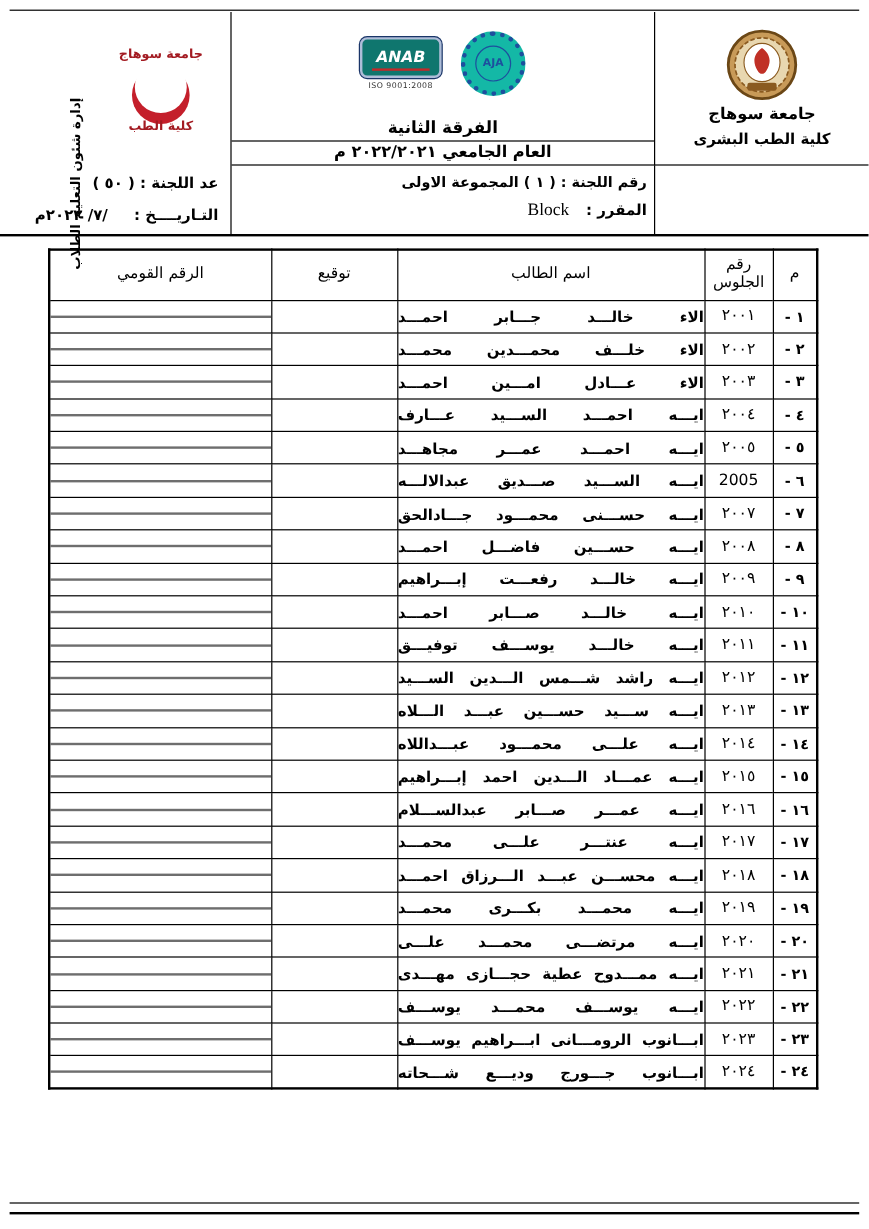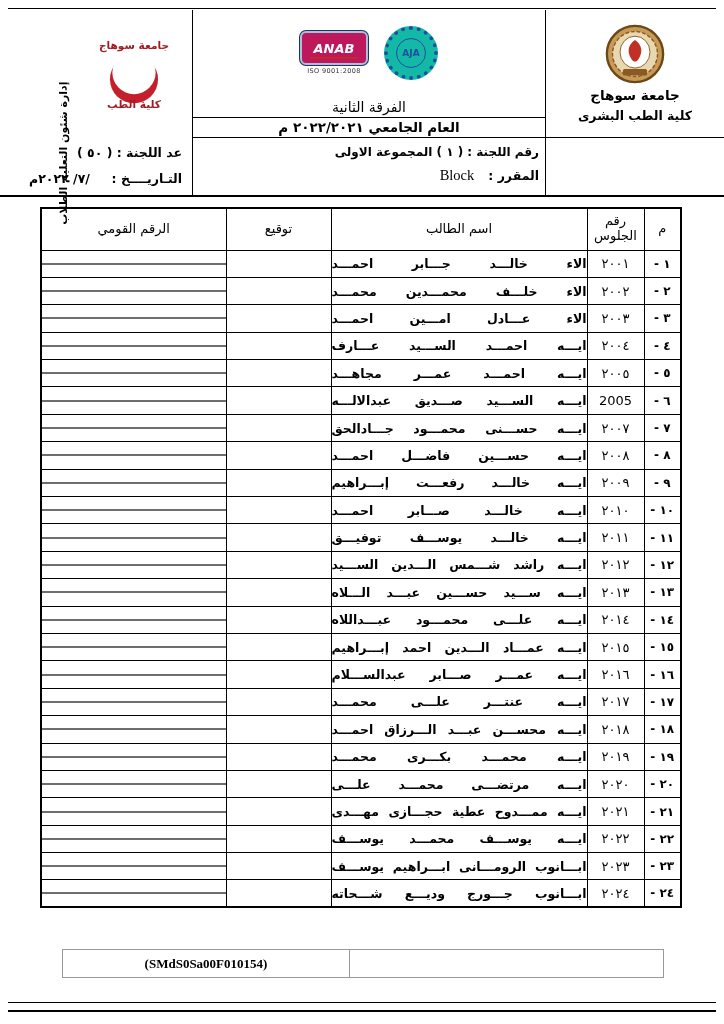--- a/index.html
+++ b/index.html
@@ -17,25 +17,25 @@
     border-bottom:2.2px solid #000;
   }
   .uni-cell{grid-column:1;grid-row:1;border-left:1.2px solid #000;border-bottom:1.1px solid #000;
     display:flex;flex-direction:column;align-items:center;padding-top:14px;}
   .uni-name{font-size:13.5px;font-weight:bold;margin-top:3px;}
   .faculty-name{font-size:12.5px;font-weight:bold;margin-top:5px;}
   .under-uni{grid-column:1;grid-row:2;border-left:1.2px solid #000;}
 
   .center-cell{grid-column:2/4;grid-row:1;display:flex;flex-direction:column;border-bottom:1.1px solid #000;}
   .cert-logos{height:89px;display:flex;align-items:center;justify-content:center;gap:16px;padding-top:14px;direction:ltr;}
-  .grade-title{height:20px;line-height:19px;text-align:center;font-weight:normal;font-size:14px;border-bottom:1.1px solid #000;margin-top:16px;}
+  .grade-title{height:20px;line-height:19px;text-align:center;font-weight:bold;font-size:14px;border-bottom:1.1px solid #000;margin-top:16px;}
   .acad-year{flex:1;line-height:19px;text-align:center;font-weight:bold;font-size:13.5px;}
 
   .anab-wrap{display:flex;flex-direction:column;align-items:center;}
-  .anab-badge{width:64px;height:30px;background:#be185d;border:2px solid #aebdd8;border-radius:6px;
+  .anab-badge{width:64px;height:30px;background:#0f766e;border:2px solid #aebdd8;border-radius:6px;
     color:#fff;font-weight:bold;font-style:italic;font-size:13px;display:flex;align-items:center;justify-content:center;
     box-shadow:0 0 0 1px #1a3568;position:relative;}
   .anab-badge::after{content:"";position:absolute;bottom:4px;left:8px;right:8px;height:2px;background:#c22a2a;}
   .anab-sub{font-size:6.5px;color:#333;margin-top:2px;letter-spacing:.4px;}
   .aja-ring{width:46px;height:46px;border:4px dotted #1d4f9e;border-radius:50%;
     display:flex;align-items:center;justify-content:center;background:#14b8a6;}
   .aja-inner{width:28px;height:28px;border:1.5px solid #1d4f9e;border-radius:50%;
     display:flex;align-items:center;justify-content:center;font-size:9px;font-weight:bold;color:#1d4f9e;}
 
   .committee-cell{grid-column:2;grid-row:2;padding:7px 6px 16px 0;}
@@ -370,22 +370,16 @@
       <td class="c-name"><span>ابـــانوب جـــورج وديـــع شـــحاته</span></td>
       <td class="c-sign"></td>
       <td class="c-nid">
         <div class="nid-box"></div>
       </td>
     </tr>
         </tbody>
     </table>
   </div>
 
-  <div class="footer-box">
-    <div class="footer-code-cell">
-      <span class="footer-code">(SMdS0Sa00F010154)</span>
-    </div>
-    <div class="footer-empty-cell"></div>
-  </div>
 
   <div class="bottom-rule"></div>
 
 </div>
 
 </body></html>

